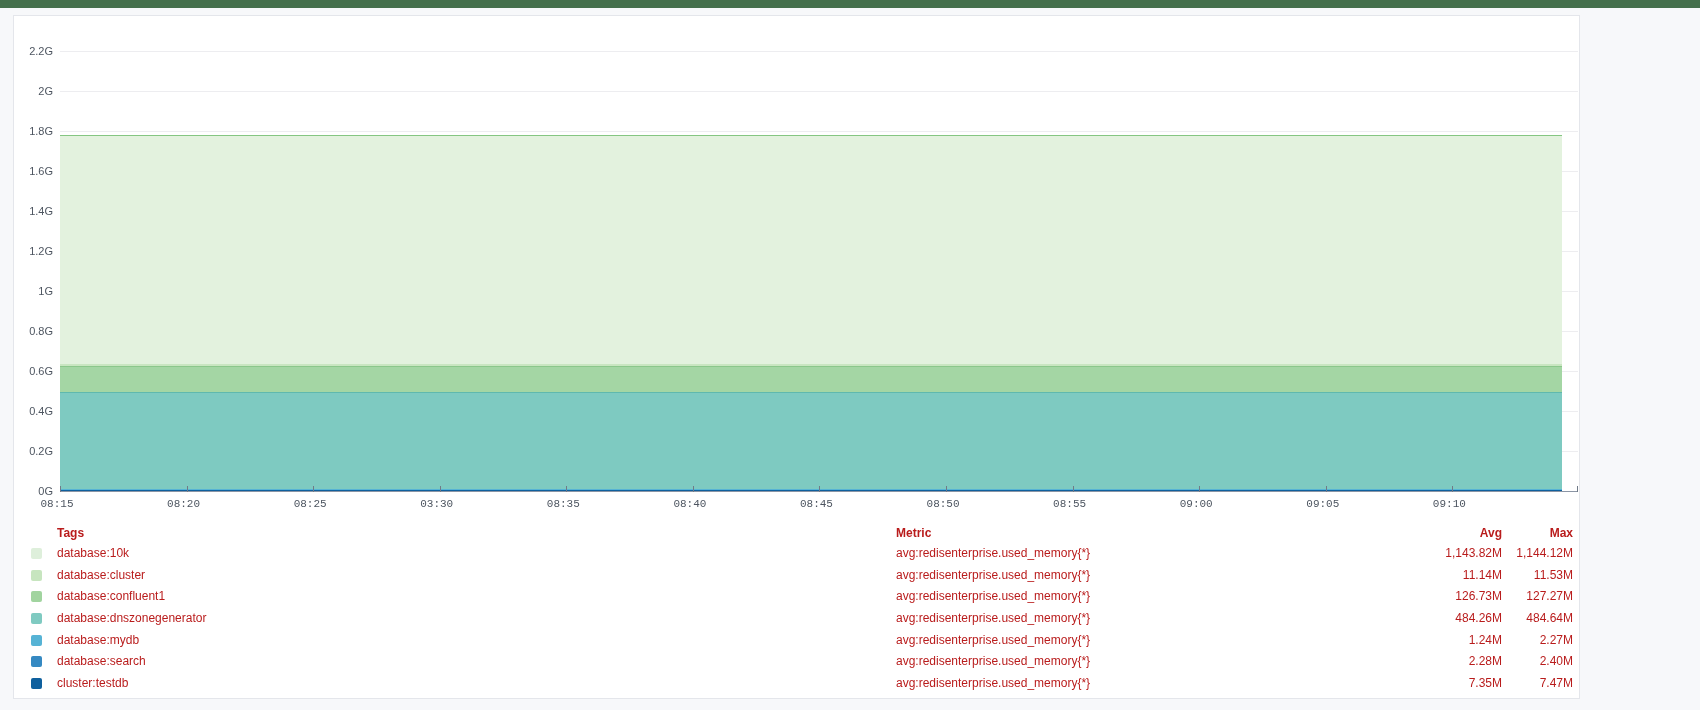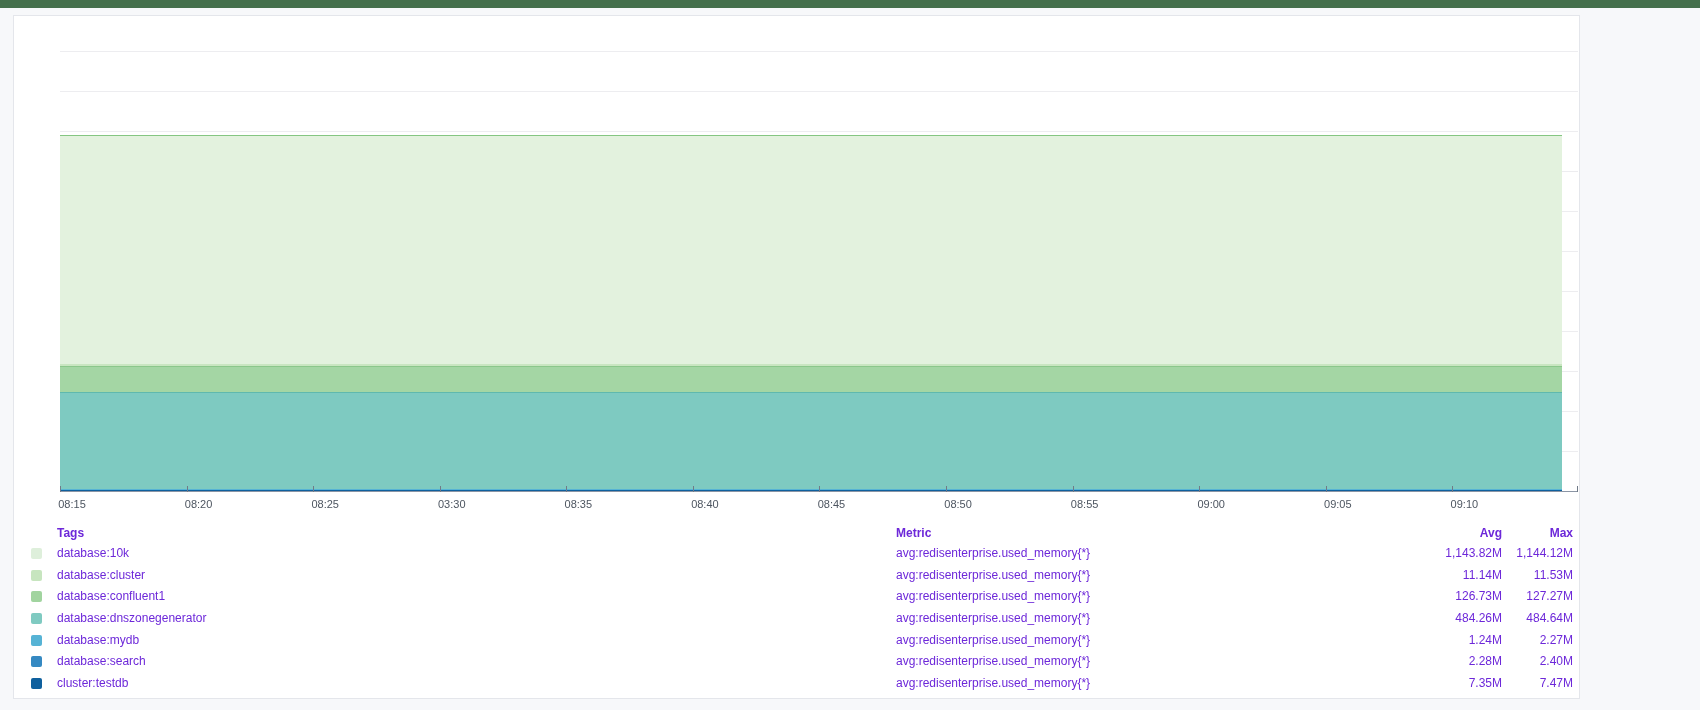--- a/index.html
+++ b/index.html
@@ -47,54 +47,68 @@
     background: #8b95a5; z-index: 5;
   }
   .area {
     position: absolute; left: 0; width: 1502px; z-index: 2;
   }
   .tick {
     position: absolute; top: 440px; width: 1px; height: 6px;
     background: #707a88; z-index: 6;
   }
   .x-labels {
-    position: absolute; left: 58px; top: 481px; width: 1518px; height: 14px;
+    position: absolute; left: 43px; top: 481px; width: 1518px; height: 14px; font-family: Liberation Mono, monospace;
   }
   .x-label {
     position: absolute; width: 60px; height: 14px; margin-left: -30px;
     font-size: 11px; color: #4d5560; text-align: center; line-height: 14px;
   }
   
   .legend {
     position: absolute; left: 0; top: 507px; width: 1565px;
   }
   .legend-header { position: relative; height: 20px; }
   .legend-header .cell { font-weight: bold; }
   .legend-row { position: relative; height: 21.7px; cursor: pointer; }
   .cell {
     position: absolute; top: 0; height: 100%;
-    font-size: 12px; color: #6d28d9; line-height: 21px;
+    font-size: 12px; color: #b91c1c; line-height: 21px;
     white-space: nowrap;
   }
   .cell.tags   { left: 43px; }
   .cell.metric { left: 882px; }
   .cell.avg    { right: 77px; width: 140px; text-align: right; }
   .cell.max    { right: 6px;  width: 110px; text-align: right; }
   .swatch {
     position: absolute; left: 17px; top: 5px; width: 11px; height: 11px;
     border-radius: 2px;
   }
 </style>
 </head>
 <body>
 
 <div class="topbar"></div>
 
 <div class="panel">
 
+  <div class="y-labels">
+      <div class="y-label" style="top: -1px;">2.2G</div>
+      <div class="y-label" style="top: 39px;">2G</div>
+      <div class="y-label" style="top: 79px;">1.8G</div>
+      <div class="y-label" style="top: 119px;">1.6G</div>
+      <div class="y-label" style="top: 159px;">1.4G</div>
+      <div class="y-label" style="top: 199px;">1.2G</div>
+      <div class="y-label" style="top: 239px;">1G</div>
+      <div class="y-label" style="top: 279px;">0.8G</div>
+      <div class="y-label" style="top: 319px;">0.6G</div>
+      <div class="y-label" style="top: 359px;">0.4G</div>
+      <div class="y-label" style="top: 399px;">0.2G</div>
+      <div class="y-label" style="top: 439px;">0G</div>
+    </div>
 
   <div class="plot">
       <div class="gridline" style="top: 5px;"></div>
       <div class="gridline" style="top: 45px;"></div>
       <div class="gridline" style="top: 85px;"></div>
       <div class="gridline" style="top: 125px;"></div>
       <div class="gridline" style="top: 165px;"></div>
       <div class="gridline" style="top: 205px;"></div>
       <div class="gridline" style="top: 245px;"></div>
       <div class="gridline" style="top: 285px;"></div>

